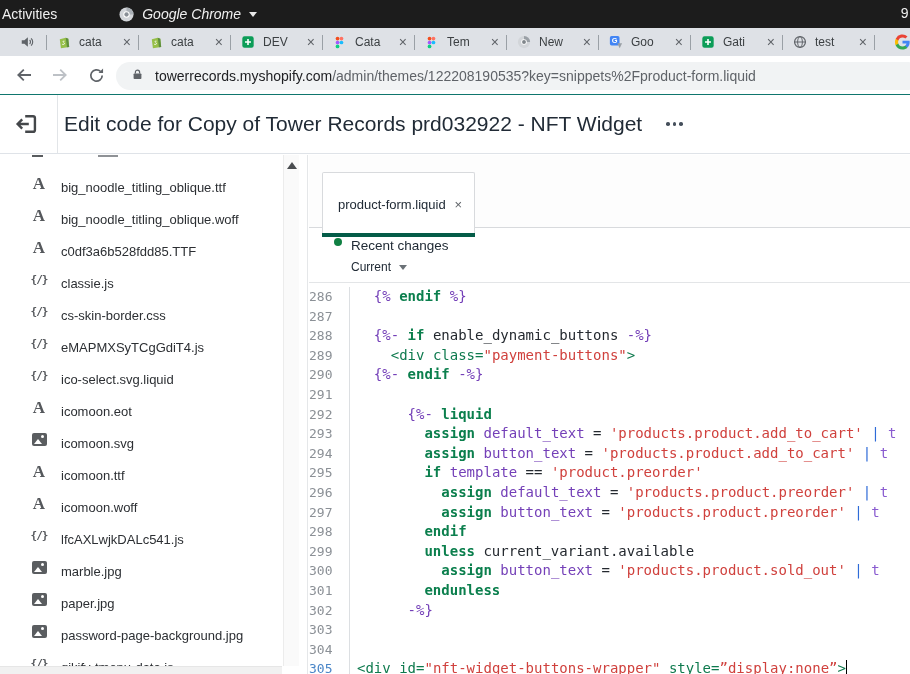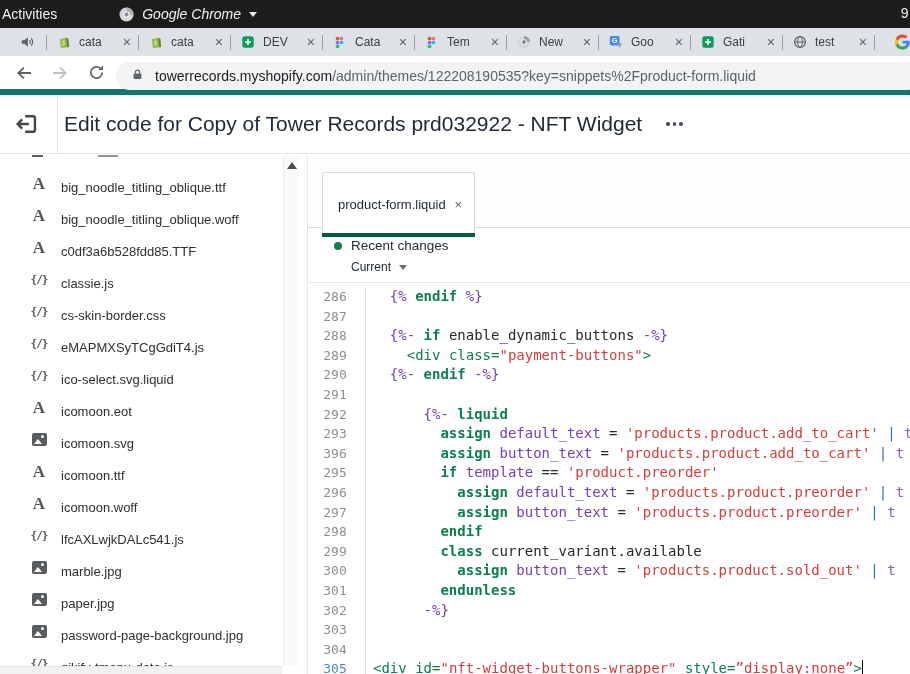--- a/index.html
+++ b/index.html
@@ -16,21 +16,21 @@
   
   .tabstrip { height:28px; background:#dee1e6; display:flex; align-items:center; overflow:hidden; }
   .tabsep { width:1px; height:15px; background:#9aa0a6; flex:none; }
   .btab { height:28px; width:91px; flex:none; display:flex; align-items:center; padding:0 7px 0 10px; gap:7px; }
   .btab.iconic { width:46px; justify-content:center; padding:0 0 0 8px; }
   .tabicon { width:15px; height:15px; flex:none; display:flex; align-items:center; }
   .tablabel { flex:1; font-size:12px; color:#3c4043; overflow:hidden; white-space:nowrap; }
   .tabclose { flex:none; font-size:14px; color:#5f6368; line-height:14px; cursor:pointer; }
 
   
-  .toolbar { height:39px; background:#fff; border-bottom:6px solid #0f766e; position:relative; display:flex; align-items:center; }
+  .toolbar { height:39px; background:#fff; border-bottom:1px solid #0f766e; position:relative; display:flex; align-items:center; }
   .navbtn { width:24px; height:24px; margin-left:12px; display:flex; align-items:center; justify-content:center; }
   .omnibox { position:absolute; left:116px; top:6px; height:28px; width:806px; background:#f1f3f4; border-radius:14px; display:flex; align-items:center; padding-left:15px; gap:11px; }
   .url { font-size:14px; white-space:nowrap; overflow:hidden; }
   .url .dom { color:#202124; }
   .url .path { color:#5f6368; }
 
   
   .pageheader { height:59px; border-bottom:1px solid #dfe3e8; position:relative; display:flex; align-items:center; background:#fff; }
   .exitbtn { margin-left:15px; width:26px; height:26px; display:flex; align-items:center; cursor:pointer; }
   .hdr-divider { position:absolute; left:57px; top:0; bottom:0; width:1px; background:#e2e5e8; }
@@ -56,30 +56,30 @@
   .hscroll { position:absolute; left:0; bottom:0; height:8px; right:25px; background:#f1f1f1; border-top:1px solid #e6e6e6; }
 
   
   .editor { position:absolute; left:309px; top:155px; right:0; bottom:0; background:#fff; overflow:hidden; }
   .edtabs { position:relative; height:73px; border-bottom:1px solid #d8dadd; background:#fdfdfd; }
   .edtab { position:absolute; left:13px; top:17px; width:153px; height:64px; background:#fff; border:1px solid #d8dadd; border-bottom:none; border-radius:2px 2px 0 0; display:flex; align-items:center; padding:0 12px 0 15px; cursor:pointer; }
   .edtab::after { content:""; position:absolute; left:-1px; right:-1px; bottom:-1px; height:4px; background:var(--accent-underline,#045c48); }
   .edtablabel { flex:1; font-size:13px; color:#212b36; }
   .edtabclose { font-size:13px; color:#5f6368; cursor:pointer; }
   .edpanel { height:55px; border-bottom:1px solid #e3e5e7; padding:10px 0 0 25px; background:#fff; }
-  .prow1 { display:flex; align-items:center; gap:9px; }
+  .prow1 { display:flex; gap:9px; }
   .pdot { width:8px; height:8px; border-radius:50%; background:var(--status-dot,#108043); }
   .ptitle { font-size:13.5px; color:#212b36; }
   .prow2 { margin:7px 0 0 17px; display:flex; align-items:center; gap:8px; cursor:pointer; width:80px; }
   .pversion { font-size:12px; color:#212b36; }
   .vcaret { width:0; height:0; border-left:4.5px solid transparent; border-right:4.5px solid transparent; border-top:5px solid #6b7177; }
 
   .codearea { position:absolute; top:130px; left:0; right:0; bottom:0; padding-top:2px; font-family:"DejaVu Sans Mono", monospace; font-size:14px; line-height:19.6px; overflow:hidden; }
   .cl { display:flex; height:19.6px; }
-  .ln { width:57px; flex:none; text-align:center; padding-right:4px; font-size:13px; color:#8b9096; border-right:1px solid #dcdfe2; }
+  .ln { width:41px; flex:none; text-align:left; padding-right:4px; font-size:13px; color:#8b9096; border-right:1px solid #dcdfe2; }
   .ln.active { color:var(--active-line-number,#4a86c8); }
   .ct { padding-left:7px; white-space:pre; }
   .tok-p  { color:#24292f; }
   .tok-d  { color:var(--delimiter,#7440b8); }
   .tok-k  { color:var(--keyword,#0b7f4d); font-weight:bold; }
   .tok-v  { color:var(--variable,#7440b8); }
   .tok-s  { color:var(--string,#d0413d); }
   .tok-pi { color:var(--pipe,#2e6bd8); }
   .tok-f  { color:var(--filter,#8a5cd0); }
   .tok-tg { color:var(--tag,#0e7a4e); }
@@ -432,42 +432,42 @@
       </div>
       <div class="cl">
         <span class="ln">292</span>
         <span class="ct"><span class="tok-p">      </span><span class="tok-d">{%-</span><span class="tok-p"> </span><span class="tok-k">liquid</span></span>
       </div>
       <div class="cl">
         <span class="ln">293</span>
         <span class="ct"><span class="tok-p">        </span><span class="tok-k">assign</span><span class="tok-p"> </span><span class="tok-v">default_text</span><span class="tok-p"> = </span><span class="tok-s">'products.product.add_to_cart'</span><span class="tok-p"> </span><span class="tok-pi">|</span><span class="tok-p"> </span><span class="tok-f">t</span></span>
       </div>
       <div class="cl">
-        <span class="ln">396</span>
+        <span class="ln">294</span>
         <span class="ct"><span class="tok-p">        </span><span class="tok-k">assign</span><span class="tok-p"> </span><span class="tok-v">button_text</span><span class="tok-p"> = </span><span class="tok-s">'products.product.add_to_cart'</span><span class="tok-p"> </span><span class="tok-pi">|</span><span class="tok-p"> </span><span class="tok-f">t</span></span>
       </div>
       <div class="cl">
         <span class="ln">295</span>
         <span class="ct"><span class="tok-p">        </span><span class="tok-k">if</span><span class="tok-p"> </span><span class="tok-v">template</span><span class="tok-p"> == </span><span class="tok-s">'product.preorder'</span></span>
       </div>
       <div class="cl">
         <span class="ln">296</span>
         <span class="ct"><span class="tok-p">          </span><span class="tok-k">assign</span><span class="tok-p"> </span><span class="tok-v">default_text</span><span class="tok-p"> = </span><span class="tok-s">'products.product.preorder'</span><span class="tok-p"> </span><span class="tok-pi">|</span><span class="tok-p"> </span><span class="tok-f">t</span></span>
       </div>
       <div class="cl">
         <span class="ln">297</span>
         <span class="ct"><span class="tok-p">          </span><span class="tok-k">assign</span><span class="tok-p"> </span><span class="tok-v">button_text</span><span class="tok-p"> = </span><span class="tok-s">'products.product.preorder'</span><span class="tok-p"> </span><span class="tok-pi">|</span><span class="tok-p"> </span><span class="tok-f">t</span></span>
       </div>
       <div class="cl">
         <span class="ln">298</span>
         <span class="ct"><span class="tok-p">        </span><span class="tok-k">endif</span></span>
       </div>
       <div class="cl">
         <span class="ln">299</span>
-        <span class="ct"><span class="tok-p">        </span><span class="tok-k">class</span><span class="tok-p"> current_variant.available</span></span>
+        <span class="ct"><span class="tok-p">        </span><span class="tok-k">unless</span><span class="tok-p"> current_variant.available</span></span>
       </div>
       <div class="cl">
         <span class="ln">300</span>
         <span class="ct"><span class="tok-p">          </span><span class="tok-k">assign</span><span class="tok-p"> </span><span class="tok-v">button_text</span><span class="tok-p"> = </span><span class="tok-s">'products.product.sold_out'</span><span class="tok-p"> </span><span class="tok-pi">|</span><span class="tok-p"> </span><span class="tok-f">t</span></span>
       </div>
       <div class="cl">
         <span class="ln">301</span>
         <span class="ct"><span class="tok-p">        </span><span class="tok-k">endunless</span></span>
       </div>
       <div class="cl">

